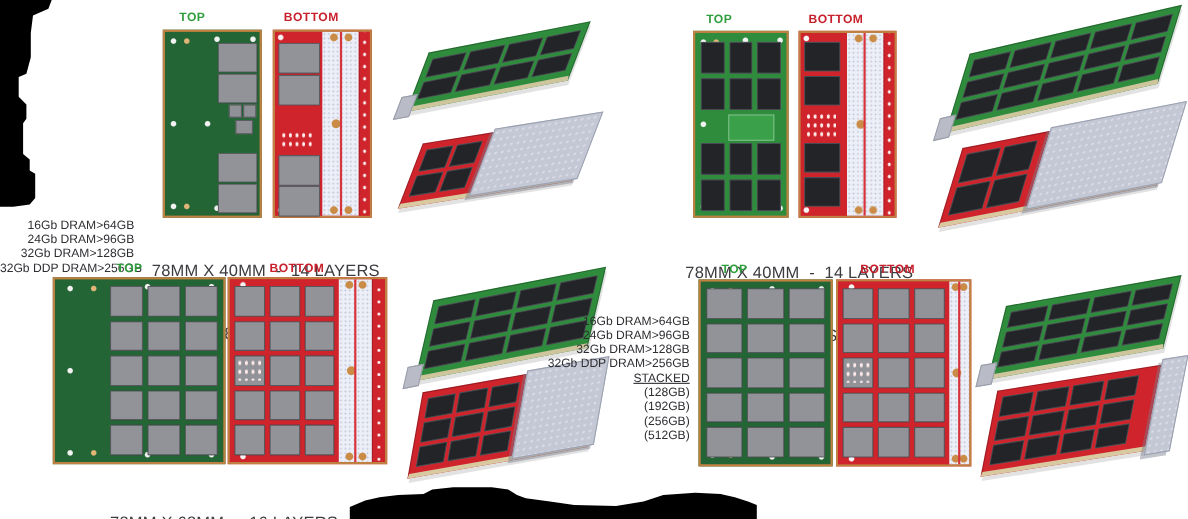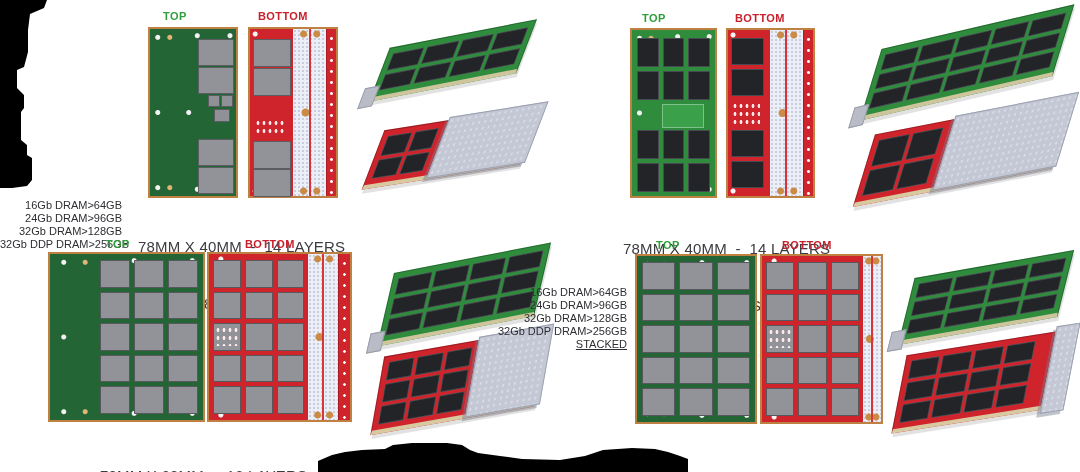--- a/index.html
+++ b/index.html
@@ -325,20 +325,26 @@
   </div>
 
   <div class="abs cap-block" style="left:497px;top:286px;width:130px;">
     <div>
         <div class="cap-line">16Gb DRAM&gt;64GB</div>
         <div class="cap-line">24Gb DRAM&gt;96GB</div>
         <div class="cap-line">32Gb DRAM&gt;128GB</div>
         <div class="cap-line">32Gb DDP DRAM&gt;256GB</div>
       </div>
     <div class="stacked-head">STACKED</div>
+    <div>
+        <div class="cap-line">(128GB)</div>
+        <div class="cap-line">(192GB)</div>
+        <div class="cap-line">(256GB)</div>
+        <div class="cap-line">(512GB)</div>
+      </div>
   </div>
 
   <div class="abs board-label top" style="left:656px;top:239px;width:60px;">TOP</div>
   <div class="abs board-label bottom" style="left:782px;top:239px;width:70px;">BOTTOM</div>
 
   <div class="abs board green-dark" style="left:635px;top:254px;width:122px;height:170px;">
     <div class="chips abs" style="inset: 6px 5px; --c: 3;">
         <div class="chip"></div>
         <div class="chip"></div>
         <div class="chip"></div>

